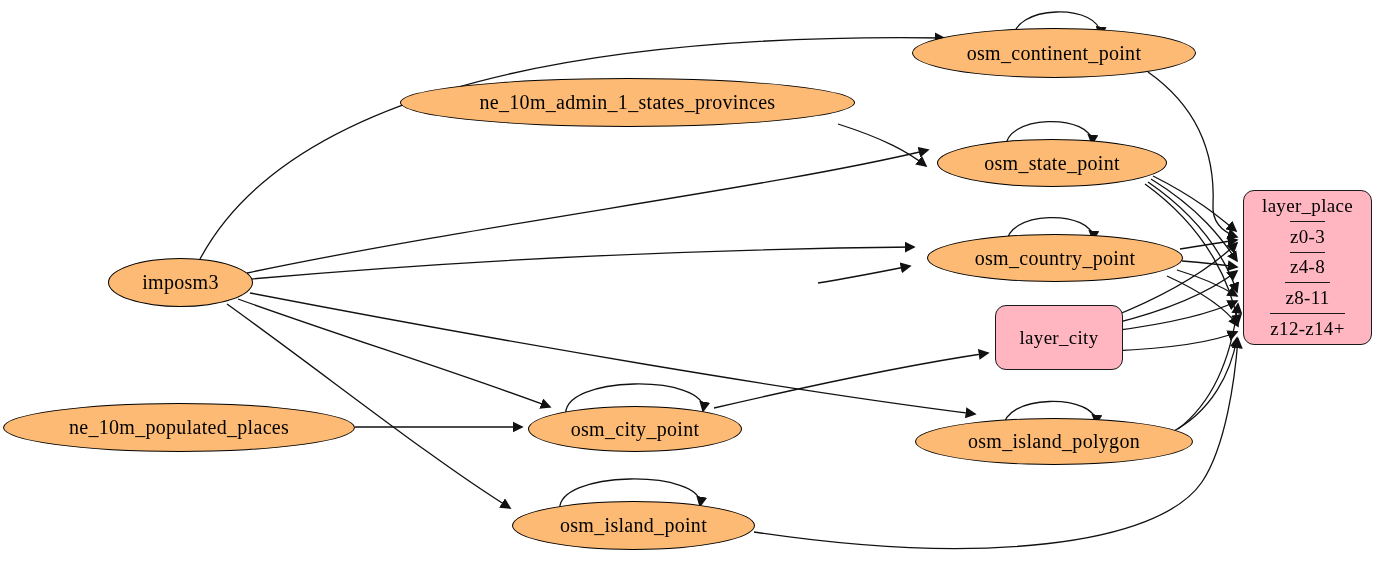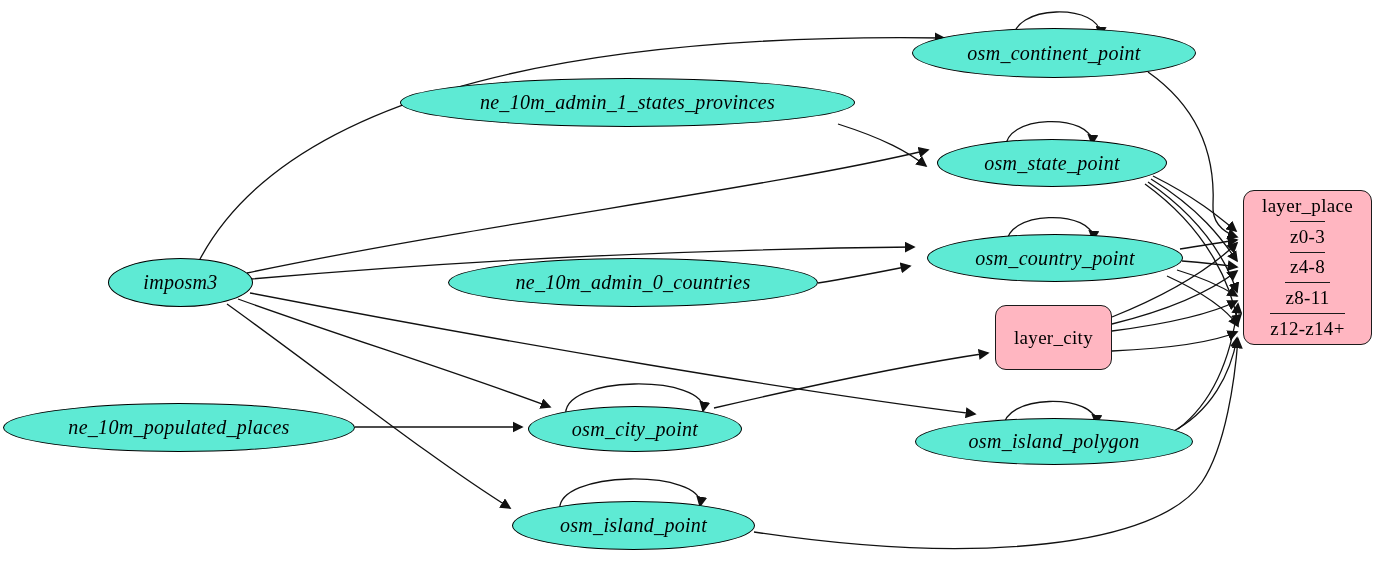--- a/index.html
+++ b/index.html
@@ -8,21 +8,21 @@
     font-family:"Liberation Serif","DejaVu Serif",serif;color:#000000;
   }
   #edge-svg{position:absolute;left:0;top:0;width:1378px;height:567px;}
   .edge{fill:none;stroke:#111111;stroke-width:1.3px;}
   .node{
     position:absolute;display:flex;align-items:center;justify-content:center;
     box-sizing:border-box;text-align:center;
     font-size:20px;letter-spacing:0.3px;white-space:nowrap;
   }
   .ellipse{
-    background:#5eead4;border:1.2px solid #000000;border-radius:50%;font-style:italic;
+    background:#fdba74;border:1.2px solid #000000;border-radius:50%;
   }
   .record{
     position:absolute;display:flex;flex-direction:column;box-sizing:border-box;
     background:#ffb6c1;border:1.6px solid #1a1a1a;border-radius:11px;overflow:hidden;
     font-size:19px;letter-spacing:0.3px;align-items:center;
   }
   .record .row{
     flex:1;display:flex;align-items:center;justify-content:center;white-space:nowrap;
   }
   .record .row + .row{border-top:1.4px solid #1a1a1a;}
@@ -74,37 +74,36 @@
     <path class="edge" marker-end="url(#arr)" d="M 1007,247 C 1001,209 1096,209 1093,240"></path>
     <path class="edge" marker-end="url(#arr)" d="M 566,417 C 558,374 710,374 703,411"></path>
     <path class="edge" marker-end="url(#arr)" d="M 1004,430 C 999,393 1099,393 1096,424"></path>
     <path class="edge" marker-end="url(#arr)" d="M 560,512 C 552,469 707,469 700,506"></path>
   </svg>
 
   <div class="node ellipse" style="left:108px;top:258px;width:145px;height:49px;">imposm3</div>
 
   <div class="node ellipse" style="left:400px;top:78px;width:455px;height:49px;">ne_10m_admin_1_states_provinces</div>
 
-  <div class="node ellipse" style="left:448px;top:258px;width:370px;height:49px;">ne_10m_admin_0_countries</div>
 
   <div class="node ellipse" style="left:3px;top:403px;width:352px;height:49px;">ne_10m_populated_places</div>
 
   <div class="node ellipse" style="left:912px;top:28px;width:284px;height:50px;">osm_continent_point</div>
 
   <div class="node ellipse" style="left:937px;top:139px;width:230px;height:48px;">osm_state_point</div>
 
   <div class="node ellipse" style="left:528px;top:406px;width:214px;height:46px;">osm_city_point</div>
 
   <div class="node ellipse" style="left:927px;top:234px;width:256px;height:48px;">osm_country_point</div>
 
   <div class="node ellipse" style="left:915px;top:418px;width:278px;height:47px;">osm_island_polygon</div>
 
   <div class="node ellipse" style="left:512px;top:501px;width:243px;height:49px;">osm_island_point</div>
 
-  <div class="record" style="left:995px;top:305px;width:117px;height:65px;">
+  <div class="record" style="left:995px;top:305px;width:128px;height:65px;">
     <div class="row">layer_city</div>
   </div>
 
   <div class="record" style="left:1243px;top:190px;width:129px;height:155px;">
     <div class="row">layer_place</div>
     <div class="row">z0-3</div>
     <div class="row">z4-8</div>
     <div class="row">z8-11</div>
     <div class="row">z12-z14+</div>
   </div>

